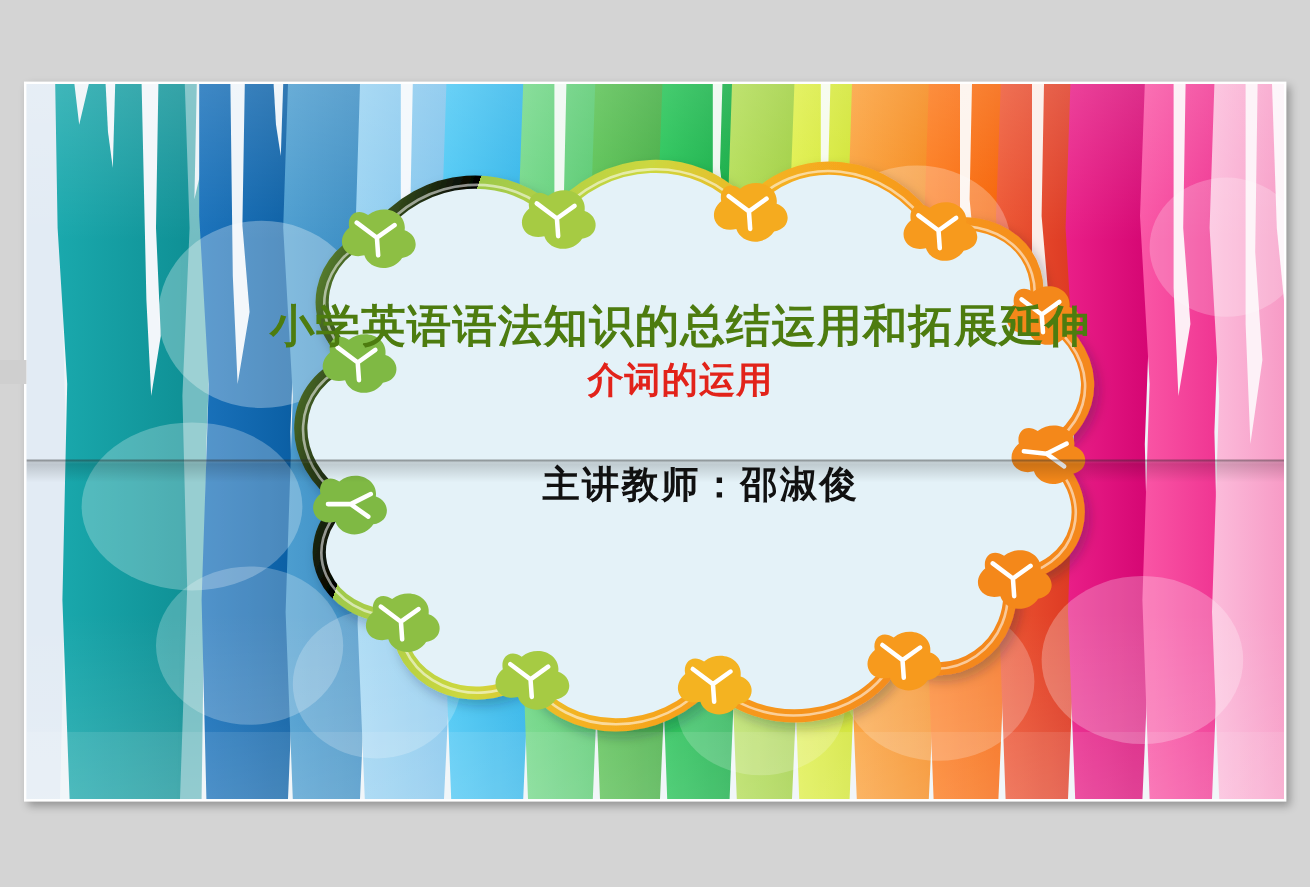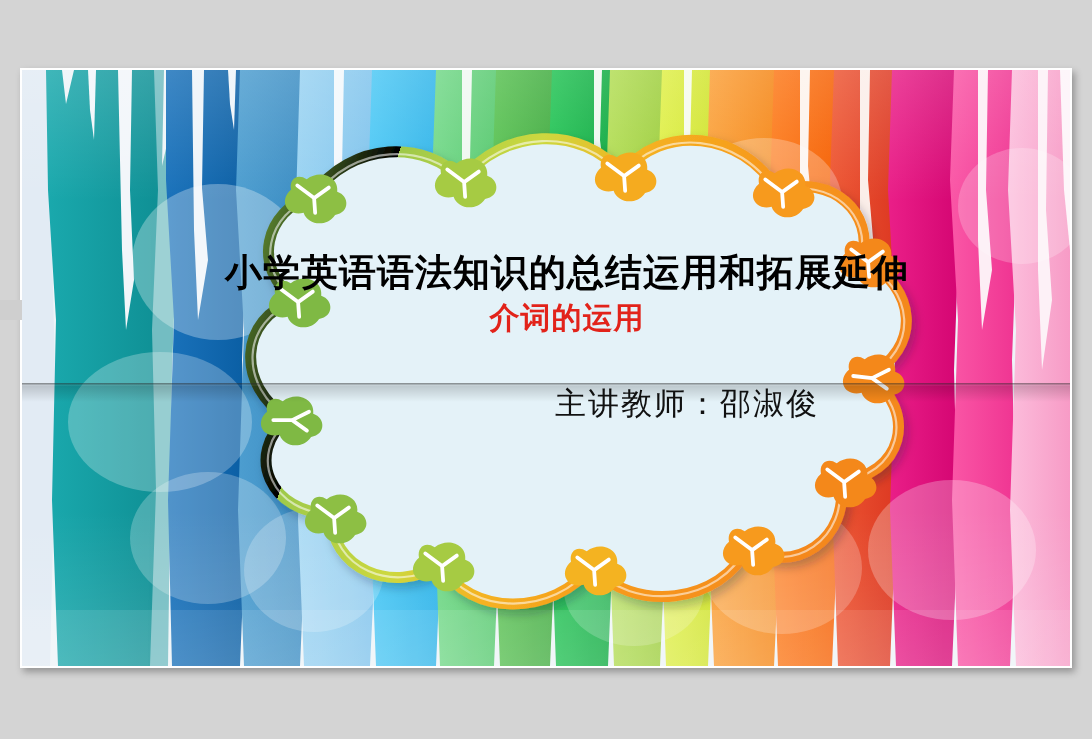--- a/index.html
+++ b/index.html
@@ -60,41 +60,40 @@
     position: absolute;
     left: 150px; top: 180px;
     width: 790px;
     text-align: center;
     z-index: 40;
   }
   .title-main {
     font-family: "Liberation Serif", "DejaVu Serif", serif;
     font-size: 37px;
     font-weight: 700;
-    color: #000000;
+    color: #4d7c0f;
     letter-spacing: 1px;
     line-height: 1.22;
     white-space: nowrap;
   }
   .title-sub {
     font-family: "Liberation Serif", "DejaVu Serif", serif;
     font-size: 30px;
     font-weight: 700;
     color: #e2231a;
     letter-spacing: 1px;
     line-height: 1.5;
   }
   .presenter {
     position: absolute;
     left: 430px; top: 313px;
     width: 470px;
-    text-align: center;
     font-family: "Liberation Serif", "DejaVu Serif", serif;
     font-size: 31px;
-    font-weight: 400;
+    font-weight: 700;
     color: #111111;
     letter-spacing: 2px;
     z-index: 40;
     white-space: nowrap;
   }
 
   
   .seam {
     position: absolute;
     left: 0; top: 313px;

